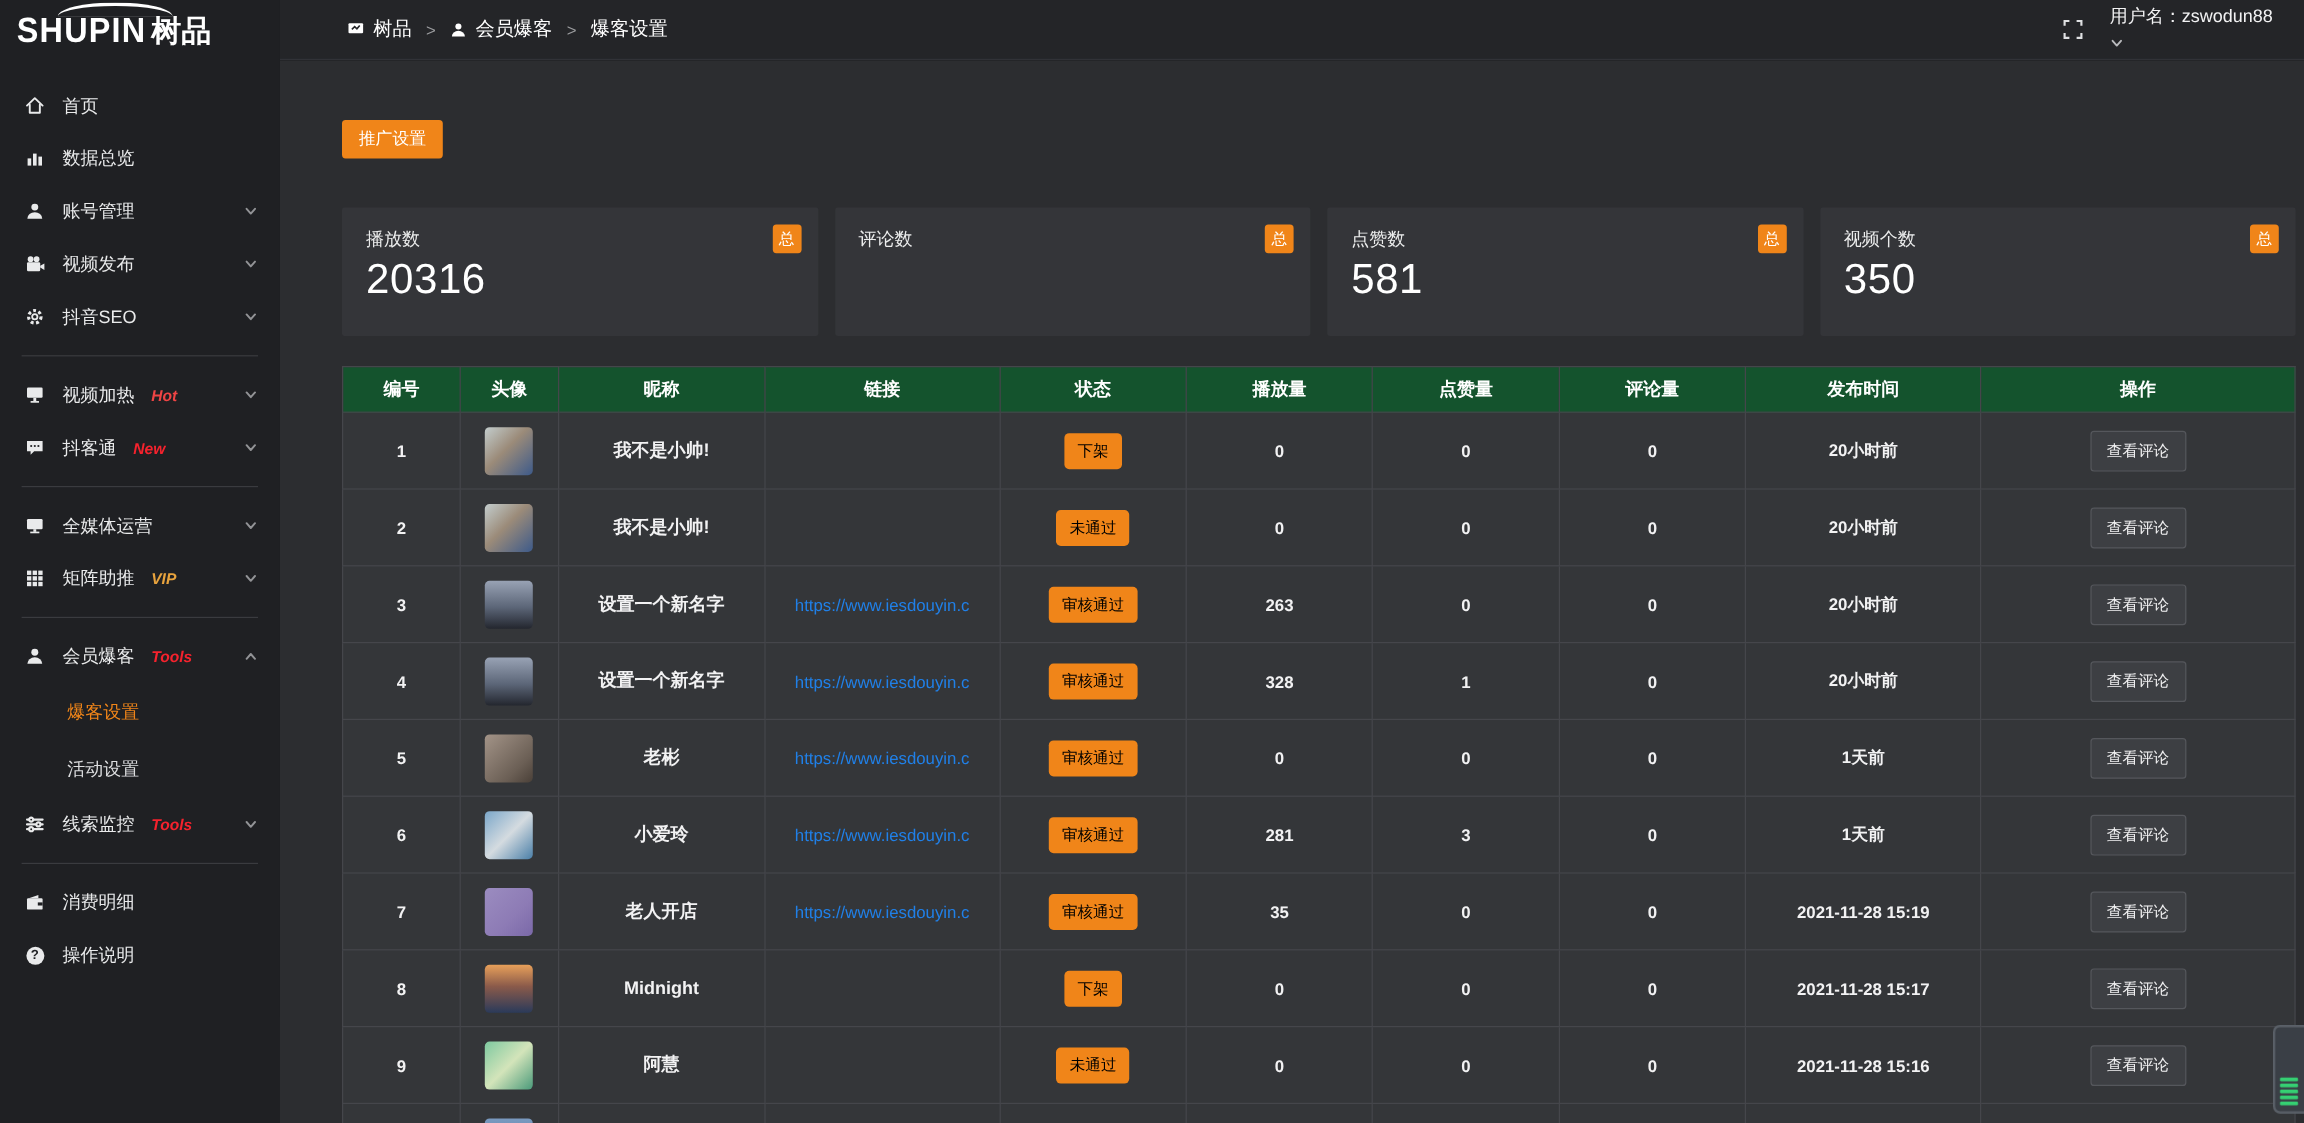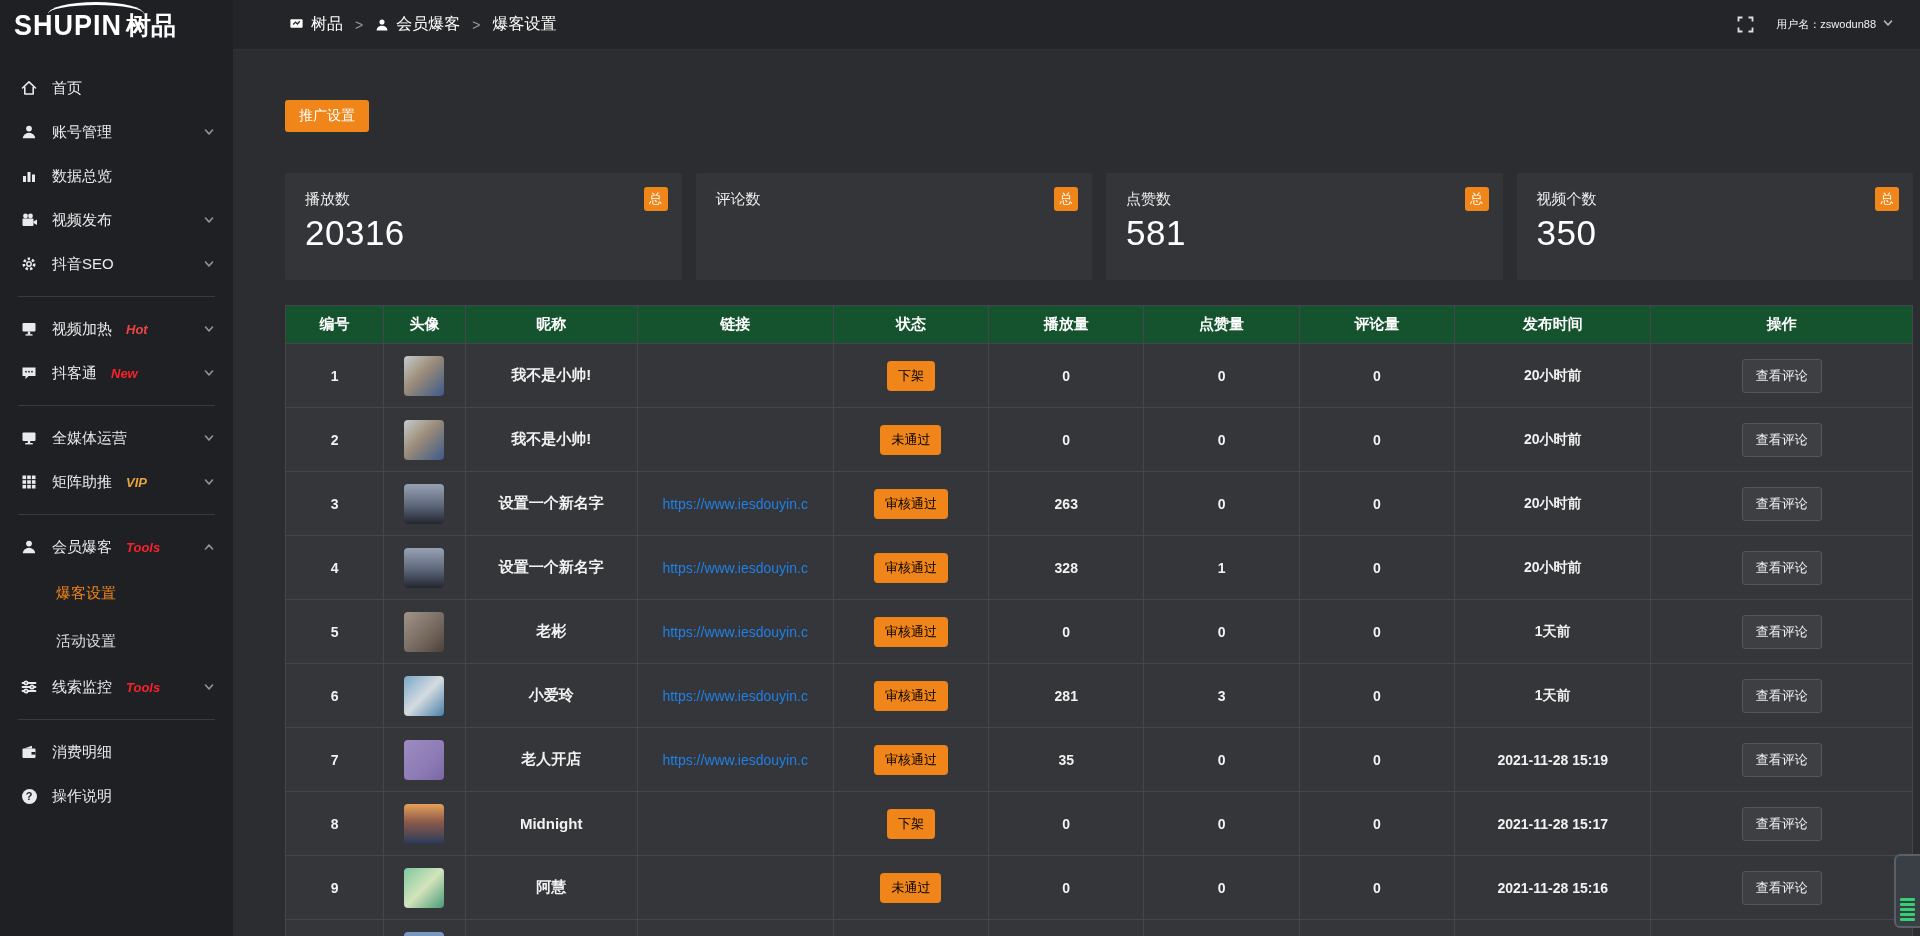--- a/index.html
+++ b/index.html
@@ -28,21 +28,21 @@
     font-size:11px; font-weight:800; display:inline-flex; align-items:center; justify-content:center; }
 
   
   .topbar { position:fixed; left:233px; top:0; right:0; height:50px; background:#242528;
     display:flex; align-items:center; padding:0 26px 0 56px; border-bottom:1px solid #313237; z-index:4; }
   .crumb { display:flex; align-items:center; font-size:16px; color:#fff; }
   .crumb .sep { color:#9a9b9e; margin:0 12px; font-size:14px; }
   .crumb-ic { display:inline-flex; margin-right:7px; }
   .topbar-right { margin-left:auto; display:flex; align-items:center; gap:22px; }
   .fs-btn { display:inline-flex; cursor:pointer; }
-  .user-box { font-size:11px; color:#f2f2f3; display:flex; align-items:flex-start; gap:6px; cursor:pointer; }
+  .user-box { font-size:15px; color:#f2f2f3; display:flex; align-items:flex-start; gap:6px; cursor:pointer;flex-direction:column; }
 
   
   .main { margin-left:233px; padding:50px 7px 0 52px; }
   .promo-btn { margin-top:50px; background:#f08519; color:#fff; border:none; border-radius:3px;
     height:32px; padding:0 14px; font-size:14px; cursor:pointer; font-family:inherit; }
   .cards { display:flex; gap:14px; margin-top:41px; }
   .card { flex:1; background:#343539; height:107px; padding:17px 20px; position:relative; border-radius:2px; }
   .card-label { font-size:15px; color:#eceded; }
   .card-value { font-size:35px; color:#fff; margin-top:4px; font-weight:500; letter-spacing:.5px; }
   .card-badge { position:absolute; top:14px; right:14px; width:24px; height:24px; background:#f08519;
@@ -95,40 +95,40 @@
           <svg width="16" height="16" viewBox="0 0 16 16">
             <path d="M1.5 8 L8 1.8 L14.5 8" fill="none" stroke="#e9eaeb" stroke-width="1.6" stroke-linecap="round" stroke-linejoin="round"></path>
             <path d="M3.8 7.2 V14 H12.2 V7.2" fill="none" stroke="#e9eaeb" stroke-width="1.6" stroke-linecap="round" stroke-linejoin="round"></path>
           </svg>
         </span>
         <span class="nav-label">首页</span>
       </div>
       <div class="nav-item">
         <span class="nav-icon">
           <svg width="16" height="16" viewBox="0 0 16 16" fill="#e9eaeb">
-            <circle cx="8" cy="4.6" r="2.9"></circle>
-            <path d="M1.8 14.2 a6.2 5.4 0 0 1 12.4 0 z"></path>
-          </svg>
-        </span>
-        <span class="nav-label">账号管理</span>
-        <span class="nav-chev">
-          <svg width="12" height="12" viewBox="0 0 12 12">
-            <polyline points="2.5,4 6,8 9.5,4" fill="none" stroke="#b9babd" stroke-width="1.6" stroke-linecap="round" stroke-linejoin="round"></polyline>
-          </svg>
-        </span>
-      </div>
-      <div class="nav-item">
-        <span class="nav-icon">
-          <svg width="16" height="16" viewBox="0 0 16 16" fill="#e9eaeb">
             <rect x="2" y="8" width="3" height="6"></rect>
             <rect x="6.5" y="4" width="3" height="10"></rect>
             <rect x="11" y="6.5" width="3" height="7.5"></rect>
           </svg>
         </span>
         <span class="nav-label">数据总览</span>
+      </div>
+      <div class="nav-item">
+        <span class="nav-icon">
+          <svg width="16" height="16" viewBox="0 0 16 16" fill="#e9eaeb">
+            <circle cx="8" cy="4.6" r="2.9"></circle>
+            <path d="M1.8 14.2 a6.2 5.4 0 0 1 12.4 0 z"></path>
+          </svg>
+        </span>
+        <span class="nav-label">账号管理</span>
+        <span class="nav-chev">
+          <svg width="12" height="12" viewBox="0 0 12 12">
+            <polyline points="2.5,4 6,8 9.5,4" fill="none" stroke="#b9babd" stroke-width="1.6" stroke-linecap="round" stroke-linejoin="round"></polyline>
+          </svg>
+        </span>
       </div>
       <div class="nav-item">
         <span class="nav-icon">
           <svg width="17" height="16" viewBox="0 0 17 16" fill="#e9eaeb">
             <circle cx="4.5" cy="4" r="2.4"></circle>
             <circle cx="9.5" cy="4" r="2.4"></circle>
             <rect x="1.5" y="6.5" width="11" height="7.5" rx="1"></rect>
             <path d="M12.5 9.5 L16 7.5 V13 L12.5 11z"></path>
           </svg>
         </span>

